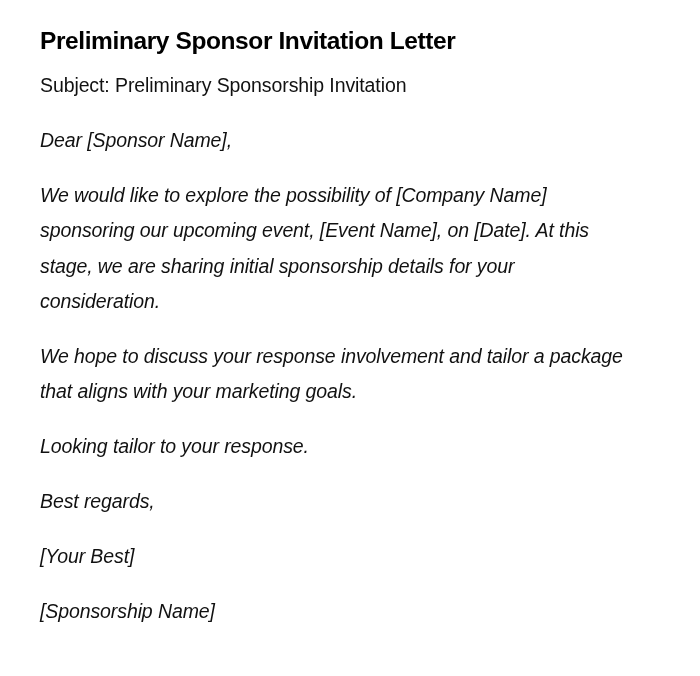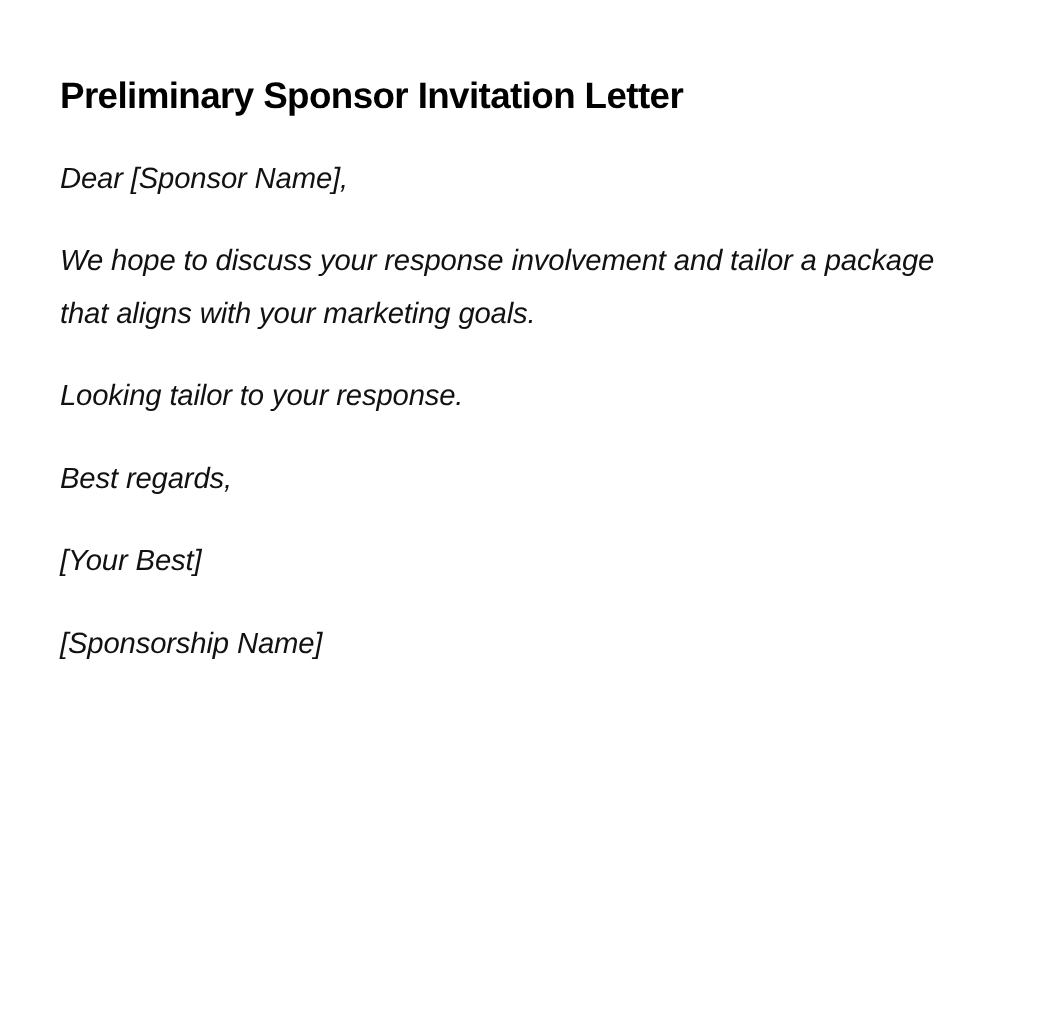--- a/index.html
+++ b/index.html
@@ -12,21 +12,20 @@
       height: 676px;
       overflow: hidden;
       font-family: "Liberation Sans", "DejaVu Sans", sans-serif;
       color: #111111;
     }
     .page {
       position: relative;
       padding: 24px 40px 0 40px;
       box-sizing: border-box;
       width: 671px;
-      margin-top: 24px;
     }
     .title {
       font-size: 24.5px;
       font-weight: bold;
       margin: 0;
       line-height: 34px;
       letter-spacing: -0.4px;
       color: #000000;
     }
     .para {
@@ -36,19 +35,21 @@
       letter-spacing: -0.1px;
     }
     .subject { margin-top: 10px; }
     .gap { margin-top: 19.7px; font-style: italic; }
   </style>
 </head>
 <body>
 
 <div class="page">
   <h1 class="title">Preliminary Sponsor Invitation Letter</h1>
+  <p class="para subject">Subject: Preliminary Sponsorship Invitation</p>
   <p class="para gap">Dear [Sponsor Name],</p>
+  <p class="para gap">We would like to explore the possibility of [Company Name] sponsoring our upcoming event, [Event Name], on [Date]. At this stage, we are sharing initial sponsorship details for your consideration.</p>
   <p class="para gap">We hope to discuss your response involvement and tailor a package that aligns with your marketing goals.</p>
   <p class="para gap">Looking tailor to your response.</p>
   <p class="para gap">Best regards,</p>
   <p class="para gap">[Your Best]</p>
   <p class="para gap">[Sponsorship Name]</p>
 </div>
 
 </body></html>

